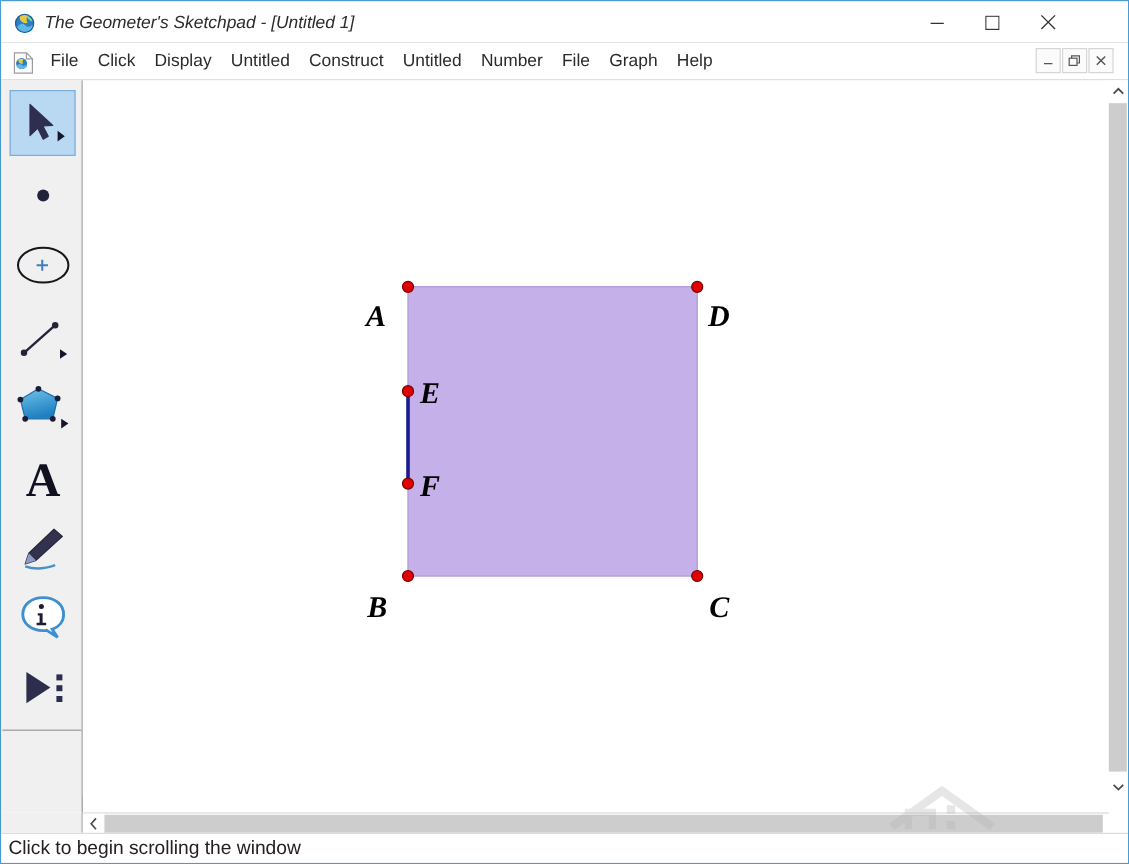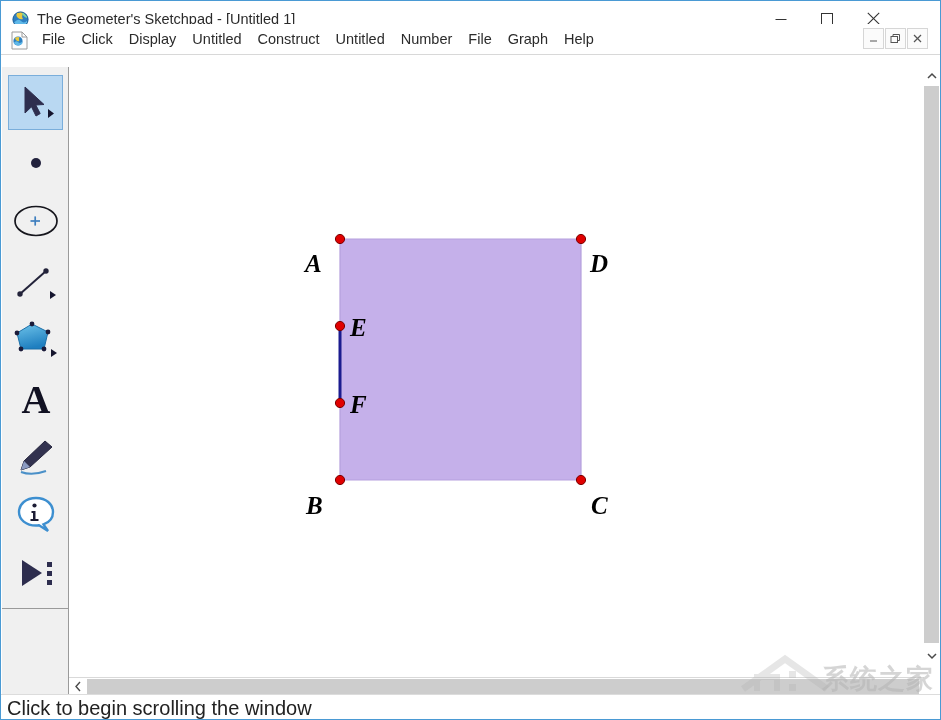--- a/index.html
+++ b/index.html
@@ -18,20 +18,21 @@
     overflow: hidden;
   }
 
   
   #titlebar {
     position: absolute; left: 0; top: 0;
     width: 941px; height: 36px;
     background: #ffffff;
     border-top: 1px solid #4a9ad4;
     border-bottom: 1px solid #e4e4e4;
+    font-style: italic;
   }
   #app-icon {
     position: absolute; left: 11px; top: 10px;
     width: 17px; height: 17px;
   }
   #title-text {
     position: absolute; left: 36px; top: 8px;
     font-size: 14.5px; color: #2b2b2b;
     white-space: nowrap;
     line-height: 20px;
@@ -41,21 +42,21 @@
     display: flex; align-items: center; justify-content: center;
     cursor: default;
   }
   .wbtn svg { display: block; }
   #btn-min { right: 138px; }
   #btn-max { right: 92px; }
   #btn-close { right: 46px; }
 
   
   #menubar {
-    position: absolute; left: 0; top: 24px;
+    position: absolute; left: 0; top: 36px;
     width: 941px; height: 31px;
     background: #ffffff;
     border-bottom: 1px solid #d8d8d8;
   }
   #menu-doc-icon {
     position: absolute; left: 10px; top: 7px;
     width: 17px; height: 19px;
   }
   #menu-items {
     position: absolute; left: 33px; top: 0;
@@ -171,21 +172,21 @@
 
   
   #statusbar {
     position: absolute; left: 0; bottom: 0;
     width: 941px; height: 25px;
     background: #ffffff;
     border-top: 1px solid #dcdcdc;
   }
   #status-text {
     position: absolute; left: 6px; top: 3px;
-    font-size: 20px; color: #222222;
+    font-size: 16px; color: #222222;
     line-height: 20px;
     white-space: nowrap;
   }
 
   
   #watermark {
     position: absolute; right: 12px; bottom: 20px;
     width: 195px; height: 52px;
     opacity: 0.30;
     pointer-events: none;
@@ -411,19 +412,18 @@
     </div>
     <div id="hthumb"></div>
   </div>
 
   <svg id="watermark" viewBox="0 0 195 52">
     <path d="M10 42 L52 12 L94 42" fill="none" stroke="#b0b0b0" stroke-width="7"></path>
     <path d="M24 44 L24 30 L44 30 L44 44" fill="none" stroke="#b0b0b0" stroke-width="6"></path>
     <rect x="56" y="24" width="7" height="7" fill="#b0b0b0"></rect>
     <rect x="56" y="37" width="7" height="7" fill="#b0b0b0"></rect>
   </svg>
-  <div id="watermark-text">系统之家</div>
 
   <div id="statusbar">
     <div id="status-text">Click to begin scrolling the window</div>
   </div>
 
 </div>
 
 </body></html>

